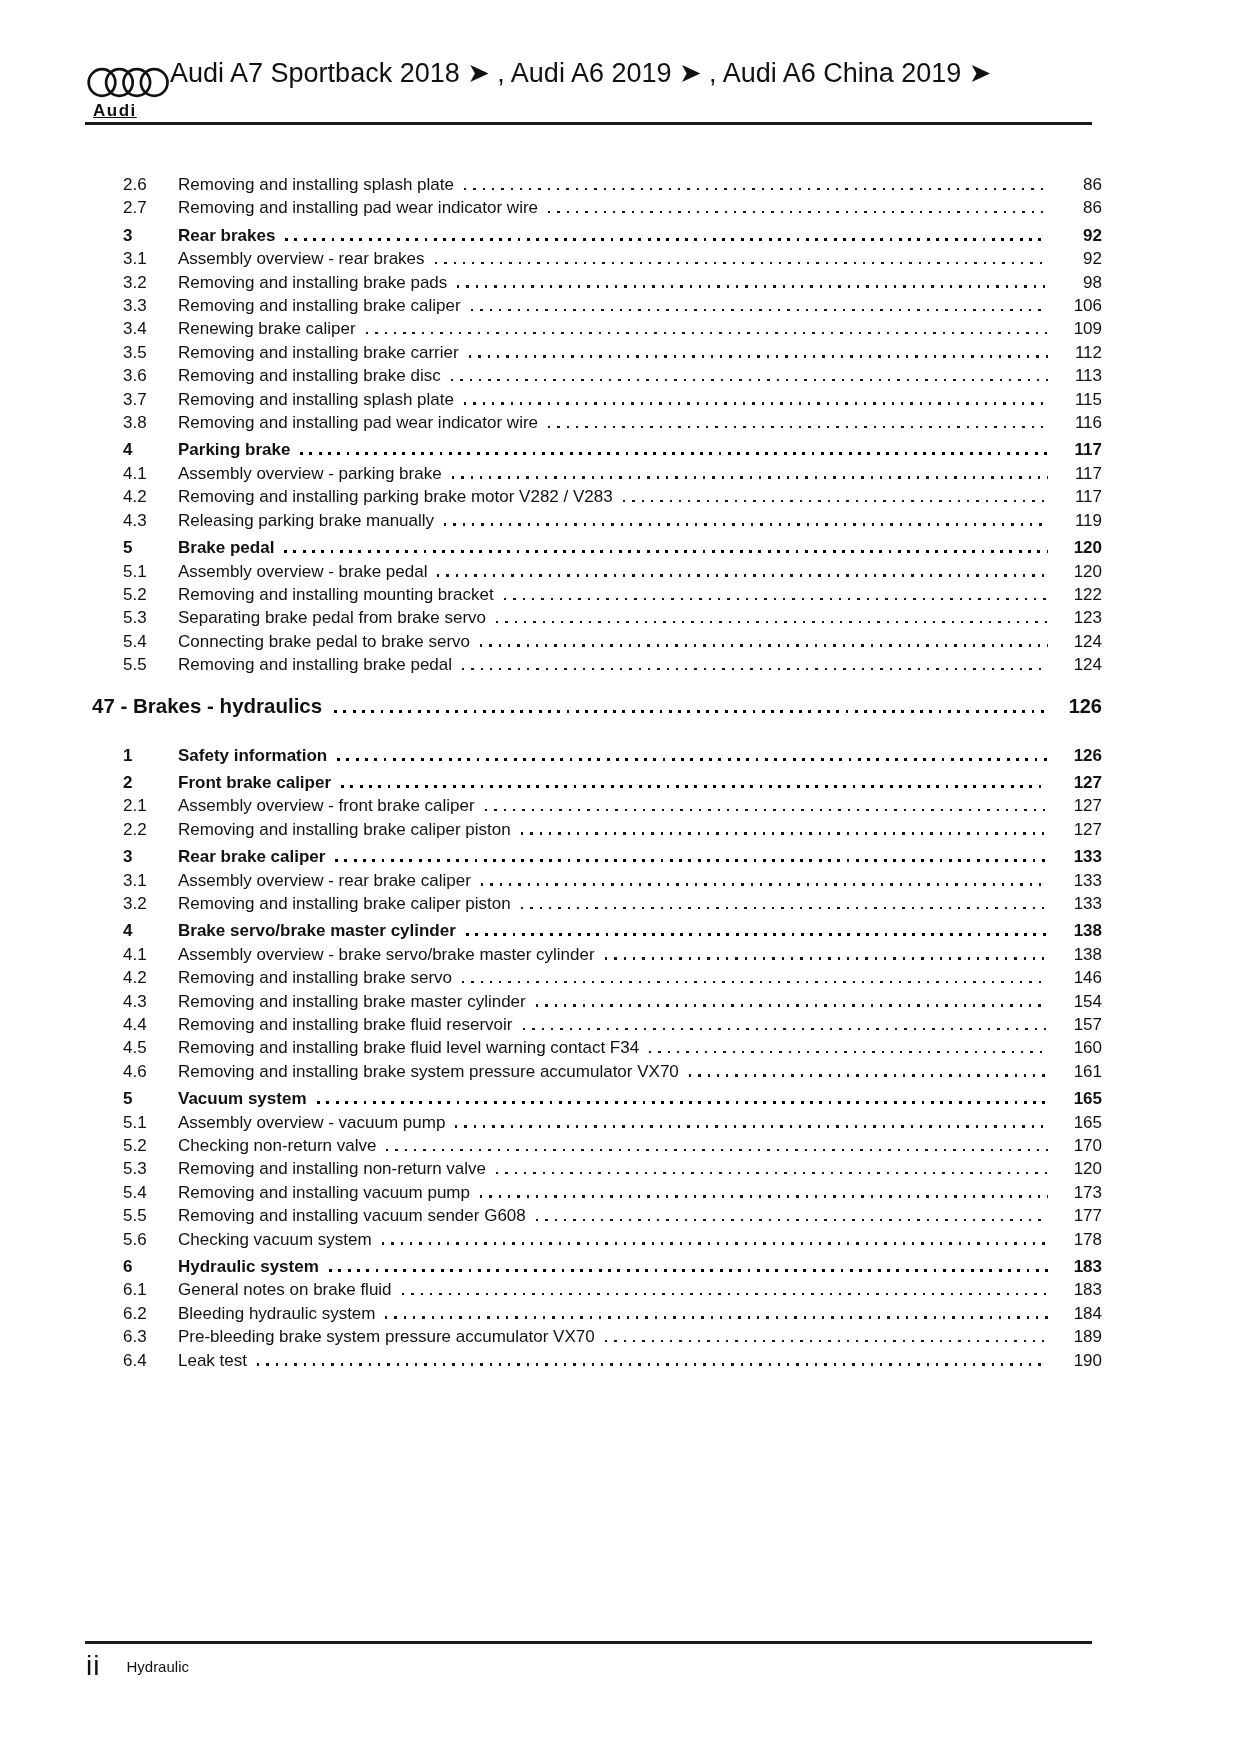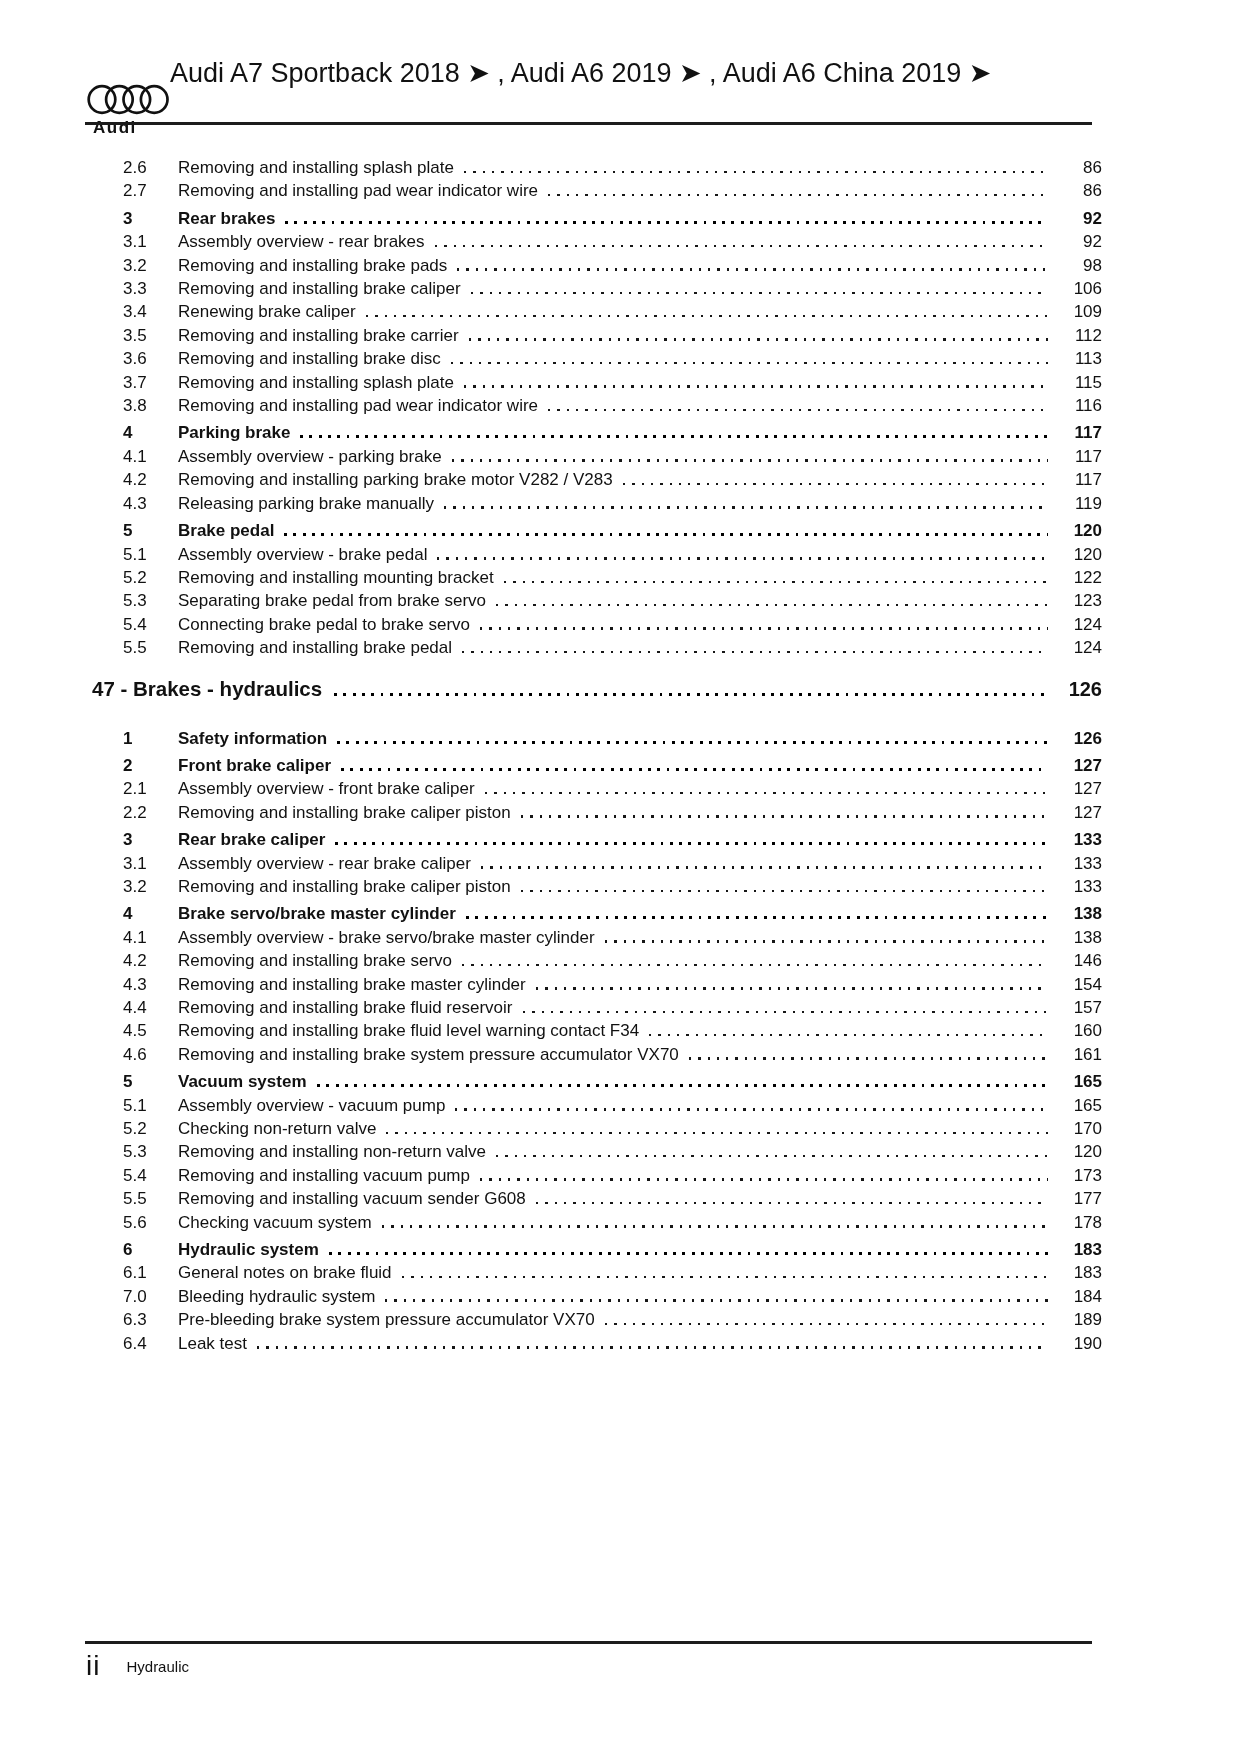--- a/index.html
+++ b/index.html
@@ -8,40 +8,40 @@
     background:#f4f4f4;
     font-family:"Liberation Sans", sans-serif;
     color:#111;
   }
   .page {
     position:relative; width:1240px; height:1753px;
     background:#ffffff; overflow:hidden;
   }
 
   
-  .logo-block { position:absolute; left:87px; top:83px; width:84px; }
+  .logo-block { position:absolute; left:87px; top:66px; width:84px;text-decoration:underline; }
   .rings { display:block; }
   .brand-word {
     display:block; margin-top:2px; margin-left:6px;
     font-size:17px; font-weight:bold; letter-spacing:1.5px;
     font-family:"Liberation Sans", sans-serif;
   }
   .header-title {
     position:absolute; left:170px; top:61px;
     font-size:27px; line-height:25px; white-space:nowrap;
   }
   .rule {
     position:absolute; left:85px; width:1007px; height:3px; background:#1c1c1c;
   }
   .rule.header-rule { top:122px; }
   .rule.footer-rule { top:1641px; }
 
   
   .toc {
-    position:absolute; left:92px; top:156px; width:1010px;
+    position:absolute; left:92px; top:173px; width:1010px;
     font-size:17px;
   }
   .toc-row {
     display:flex; align-items:baseline;
     line-height:23.4px; padding-left:31px;
   }
   .toc-row .num { flex:none; width:55px; }
   .toc-row .title { flex:none; white-space:nowrap; }
   .leader {
     flex:1 1 auto; min-width:14px; height:2.4px;
@@ -361,21 +361,21 @@
     <span class="leader"></span>
     <span class="page-num">183</span>
   </div>
       <div class="toc-row">
     <span class="num">6.1</span>
     <span class="title">General notes on brake fluid</span>
     <span class="leader"></span>
     <span class="page-num">183</span>
   </div>
       <div class="toc-row">
-    <span class="num">7.0</span>
+    <span class="num">6.2</span>
     <span class="title">Bleeding hydraulic system</span>
     <span class="leader"></span>
     <span class="page-num">184</span>
   </div>
       <div class="toc-row">
     <span class="num">6.3</span>
     <span class="title">Pre-bleeding brake system pressure accumulator VX70</span>
     <span class="leader"></span>
     <span class="page-num">189</span>
   </div>

